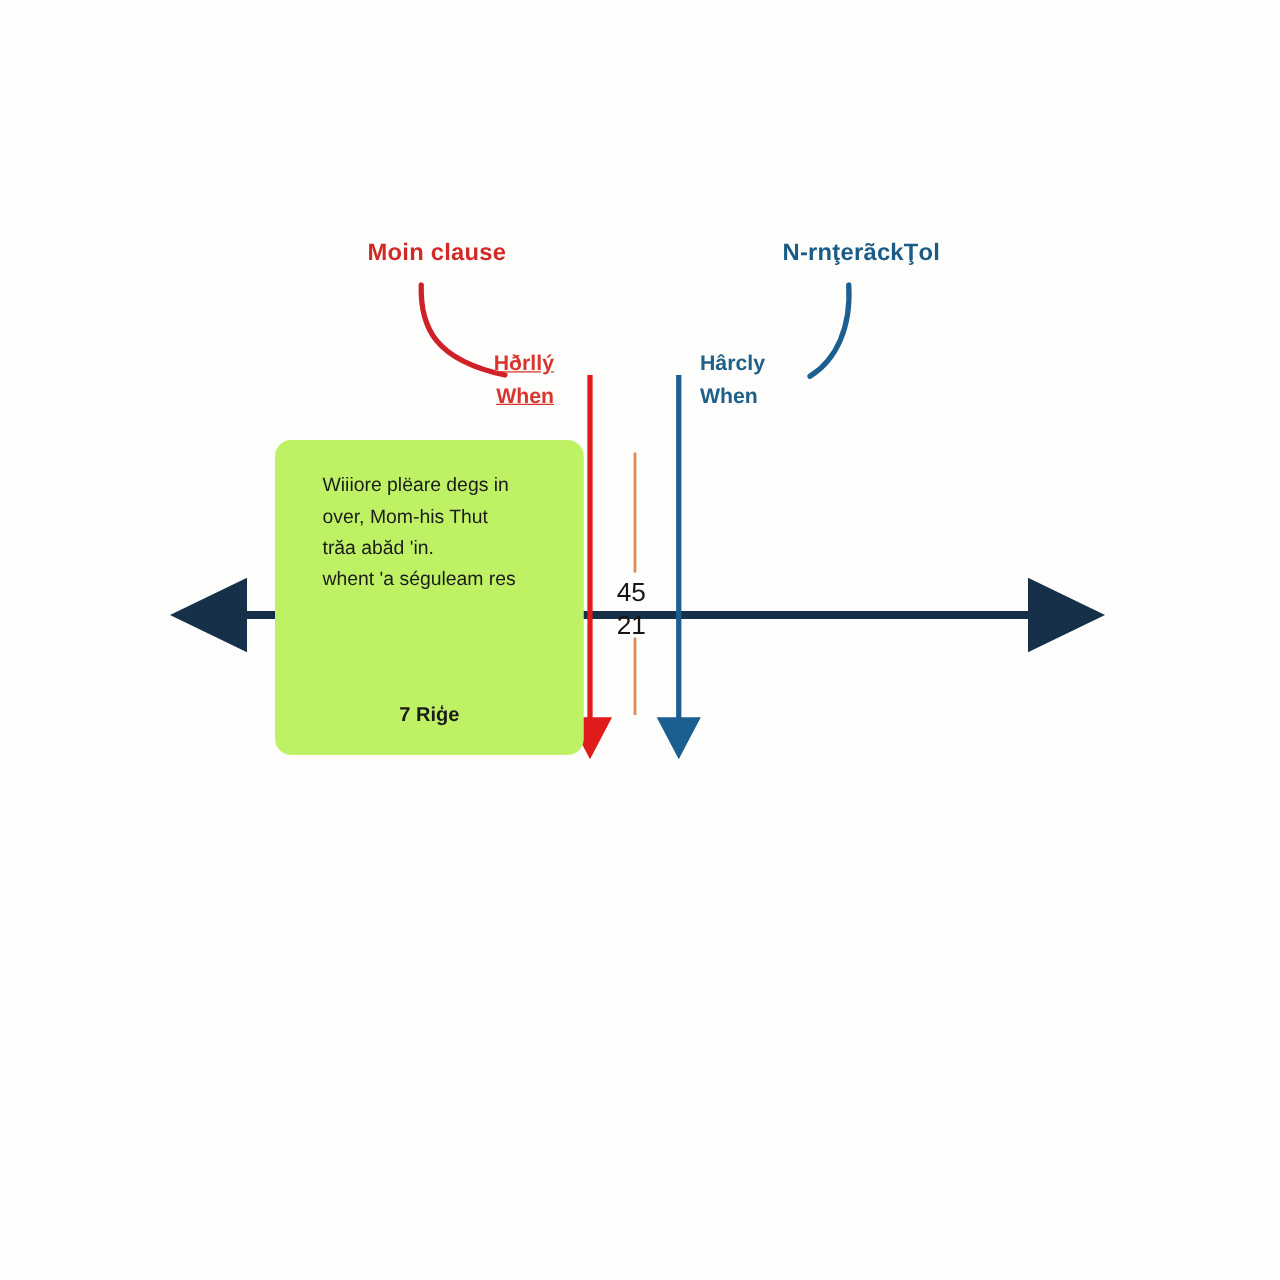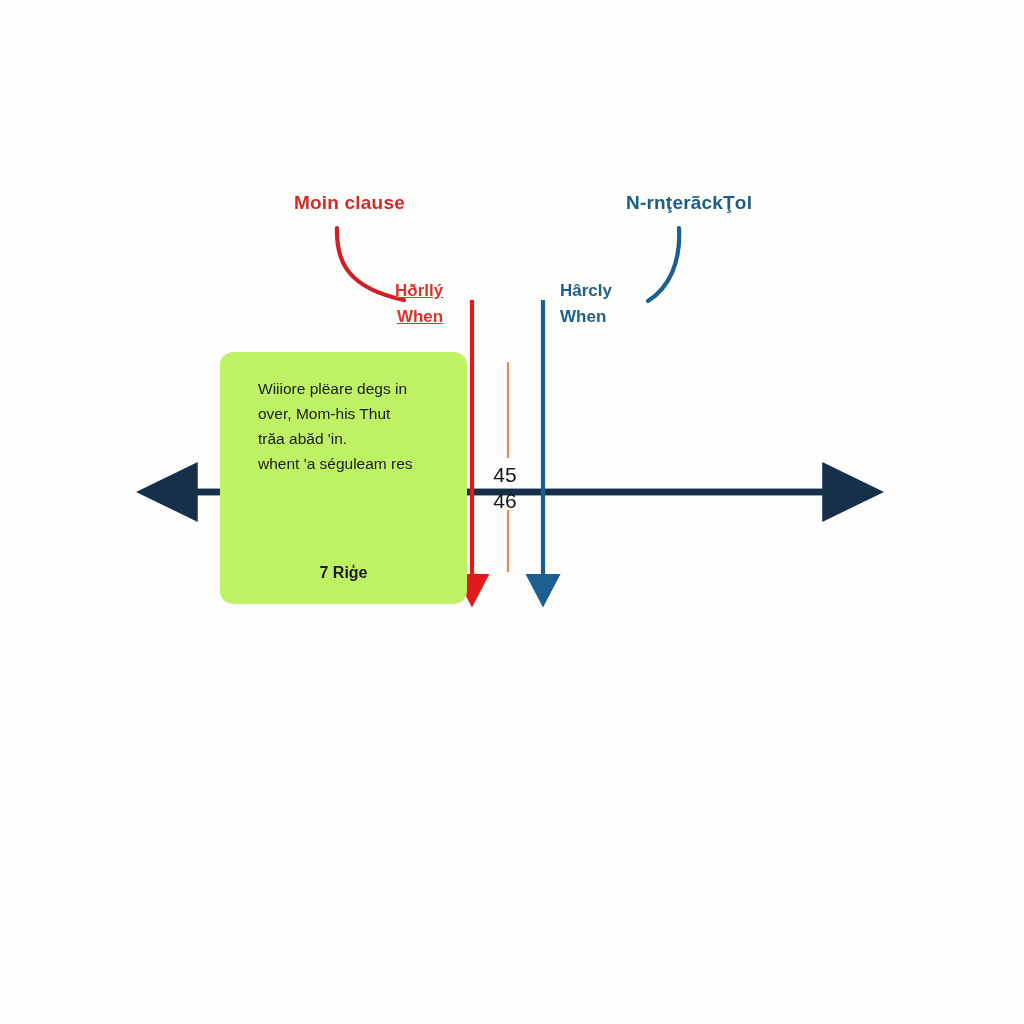--- a/index.html
+++ b/index.html
@@ -198,16 +198,16 @@
       <span class="txt-line">over,  Mom-his Thut</span>
       <span class="txt-line">trăa abăd 'in.</span>
       <span class="txt-line">whent 'a séguleam res</span>
     </div>
     <div class="panel-caption" id="caption-left">7 Riģe</div>
   </div>
 
 
   <div id="center-values">
     <span>45</span>
-    <span>46</span>
+    <span>21</span>
   </div>
 
 </div>
 
 </body></html>

